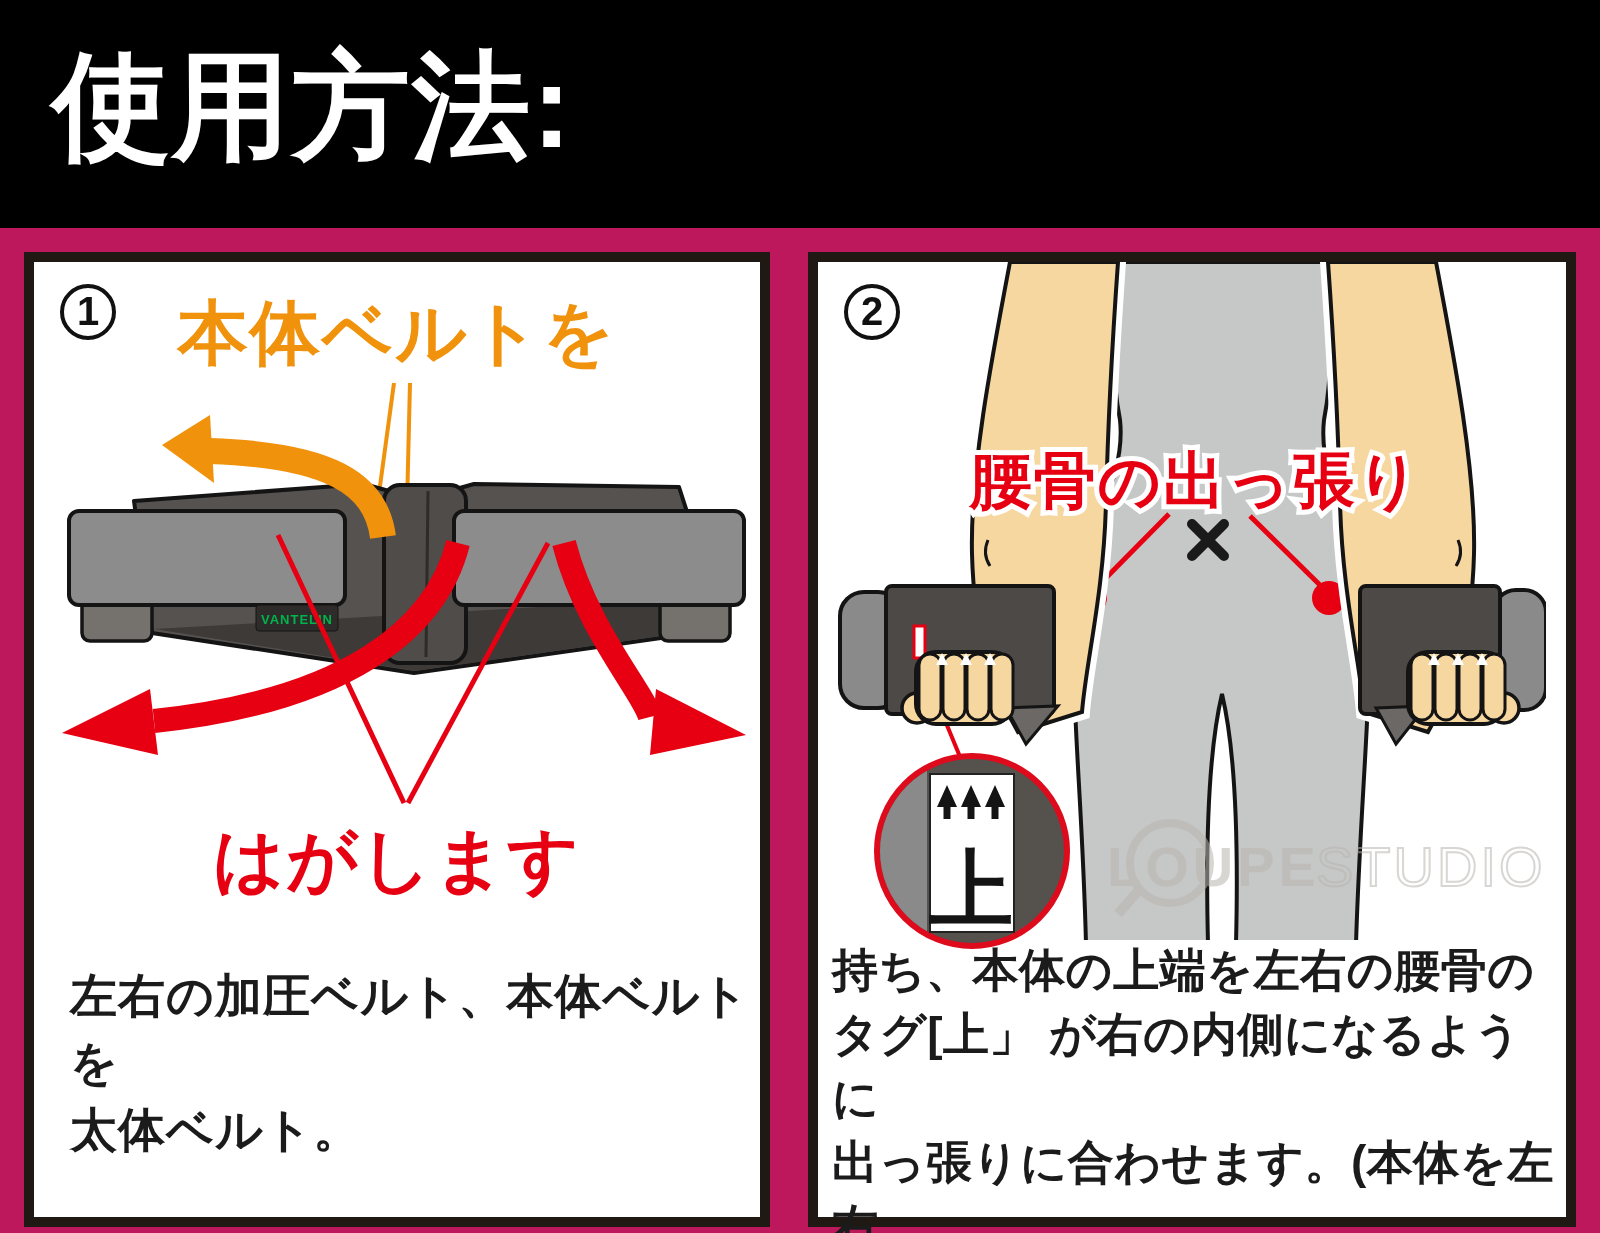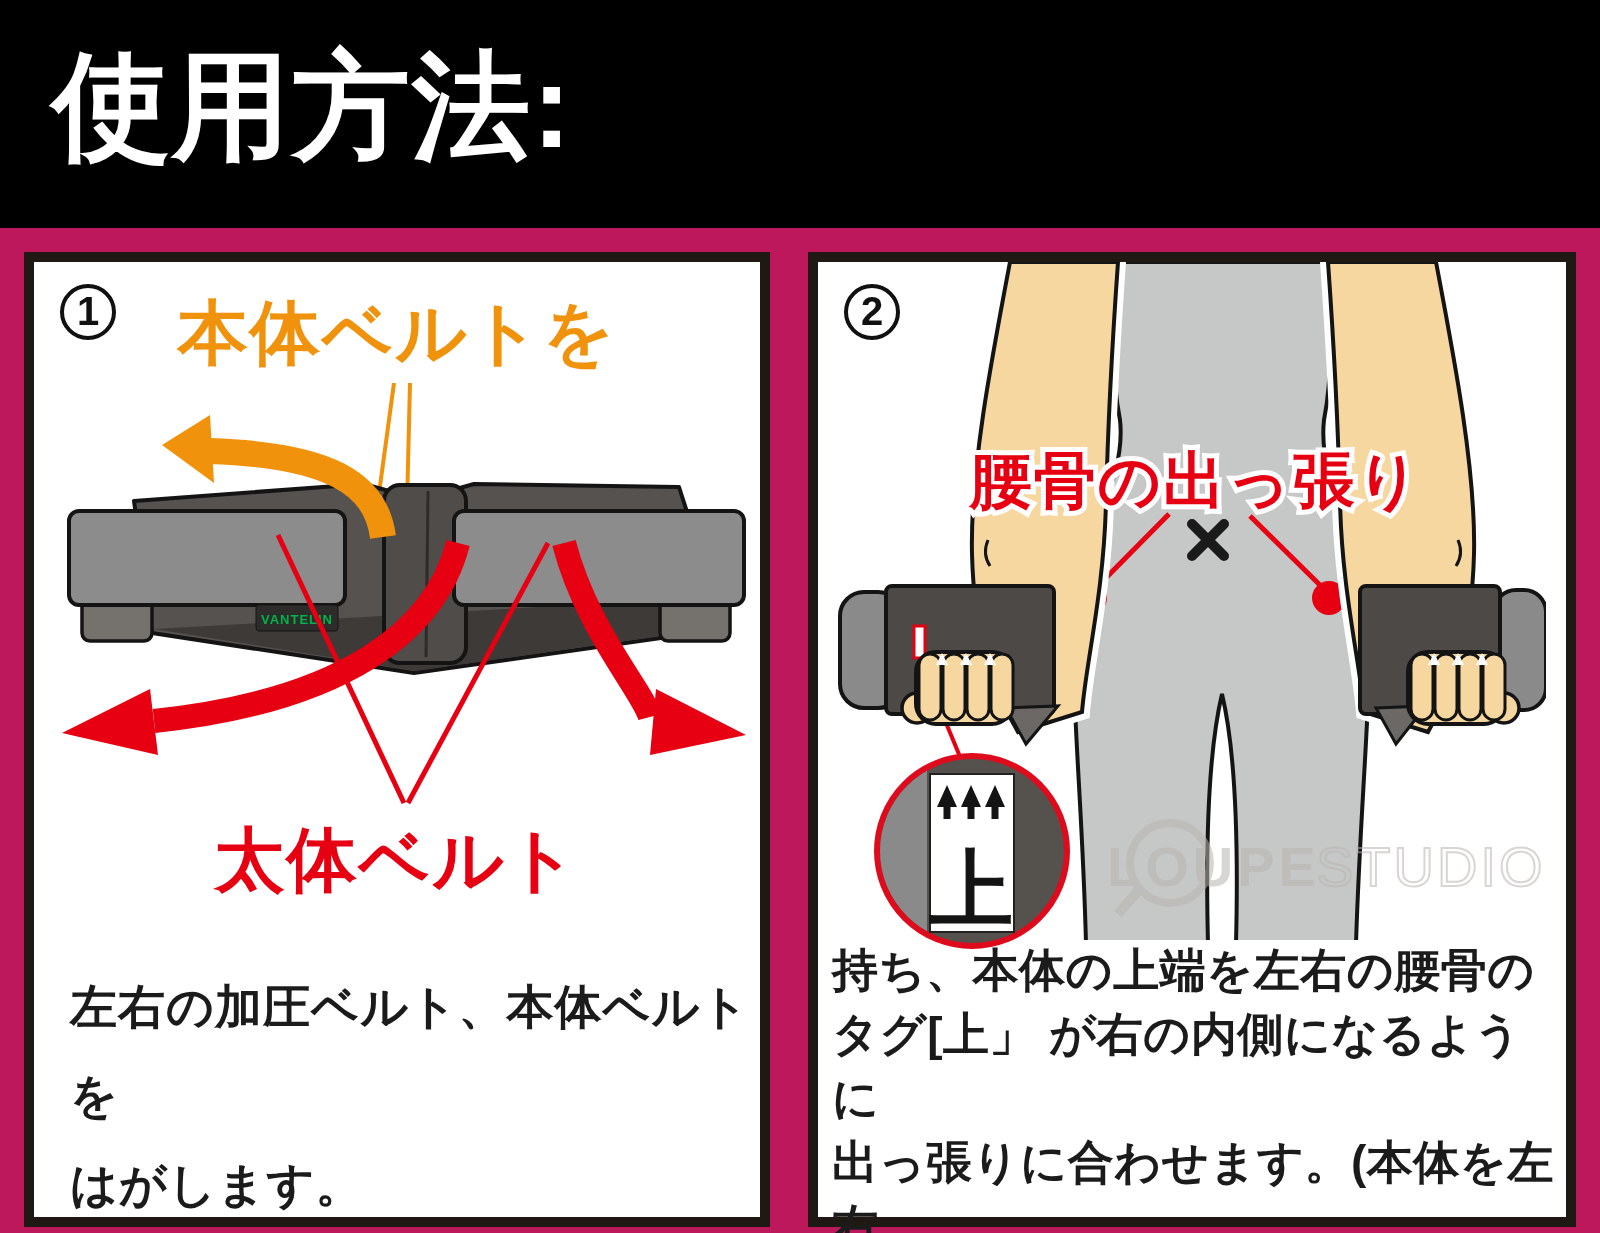--- a/index.html
+++ b/index.html
@@ -13,21 +13,21 @@
   .panel1{left:24px;width:746px;}
   .panel2{left:808px;width:768px;}
   .badge{position:absolute;left:26px;top:22px;width:56px;height:56px;border:4px solid #111;
          border-radius:50%;box-sizing:border-box;font-size:40px;font-weight:bold;color:#111;
          text-align:center;line-height:47px;}
   .label-orange{position:absolute;left:0;top:25px;width:100%;text-align:center;
          font-size:70px;font-weight:bold;color:#F0920B;letter-spacing:2px;}
   .label-red{position:absolute;left:0;top:552px;width:100%;text-align:center;
          font-size:70px;font-weight:bold;color:#E60012;letter-spacing:2px;}
   .caption{position:absolute;color:#1b1b1b;font-weight:bold;}
-  .cap1{left:36px;top:700px;font-size:47px;line-height:89px;letter-spacing:1px;}
+  .cap1{left:36px;top:700px;font-size:47px;line-height:67px;letter-spacing:1px;}
   .cap2{left:14px;top:676px;font-size:46px;line-height:64px;letter-spacing:0.5px;}
   svg{display:block;}
   .svg1{position:absolute;left:0;top:121px;}
   .svg2{position:absolute;left:2px;top:0;}
 </style>
 </head>
 <body>
 
 <div class="page">
 
@@ -72,24 +72,24 @@
         <path d="M530,160 C552,246 610,310 616,334" fill="none" stroke="#E60012" stroke-width="24"></path>
         <polygon points="712,352 622,306 616,372" fill="#E60012"></polygon>
       </g>
 
       <g>
         <line x1="244" y1="152" x2="370" y2="420" stroke="#E60012" stroke-width="5"></line>
         <line x1="514" y1="160" x2="374" y2="420" stroke="#E60012" stroke-width="5"></line>
       </g>
     </svg>
 
-    <div class="label-red">太体ベルト</div>
+    <div class="label-red">はがします</div>
     <div class="caption cap1">
       <div>左右の加圧ベルト、本体ベルトを</div>
-      <div>はがします。</div>
+      <div>太体ベルト。</div>
     </div>
   </div>
 
   <div class="panel panel2">
 
     <svg class="svg2" width="726" height="690" viewBox="0 0 726 690">
       <defs>
         <clipPath id="insetClip">
             <circle cx="152" cy="589" r="92"></circle>
           </clipPath>

